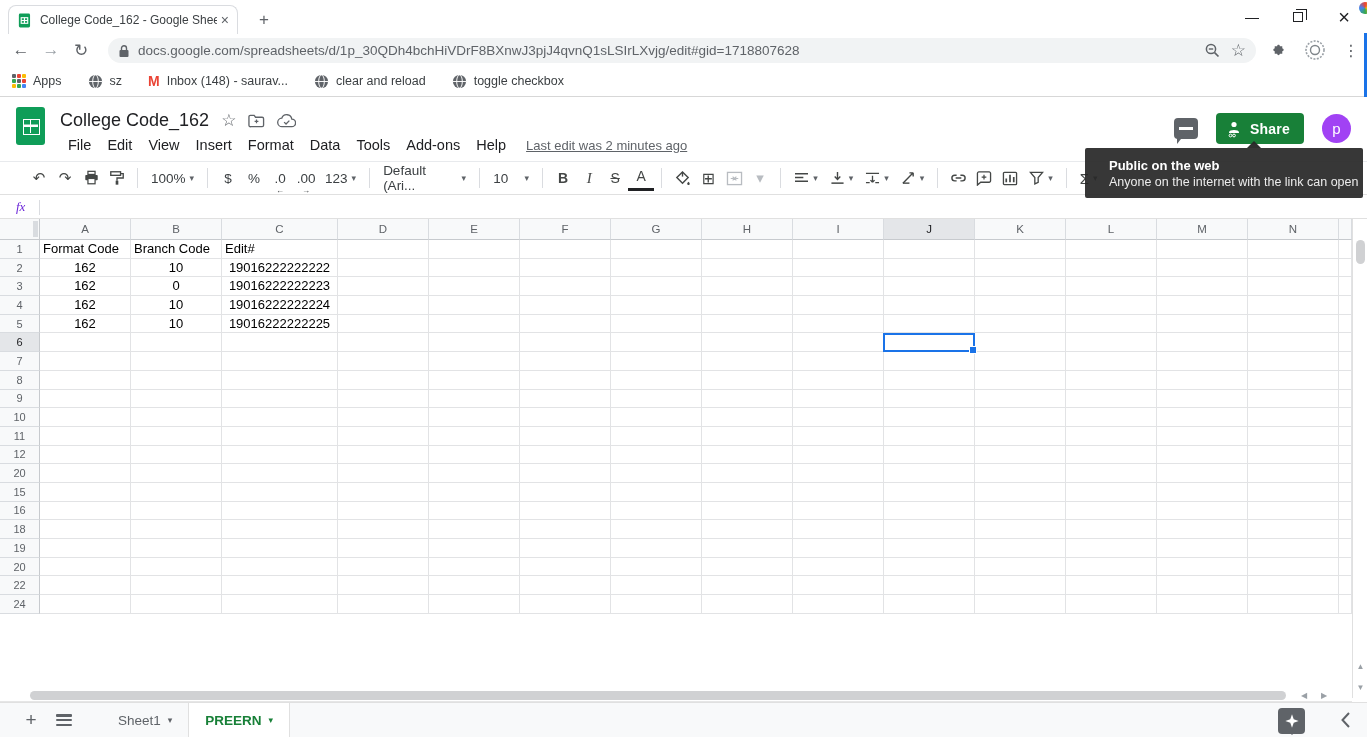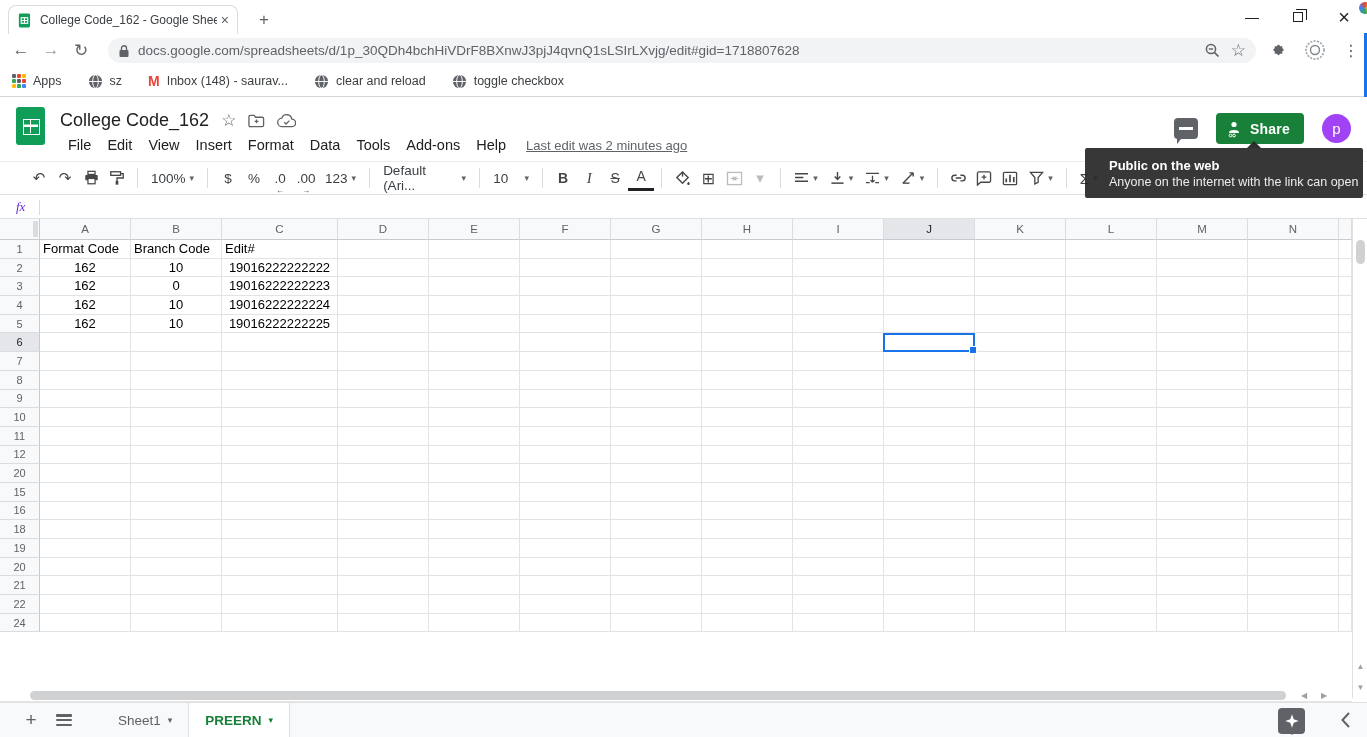--- a/index.html
+++ b/index.html
@@ -759,38 +759,20 @@
           <div class="gcell" style="width: 91px;"></div>
           <div class="gcell" style="width: 91px;"></div>
           <div class="gcell" style="width: 91px;"></div>
           <div class="gcell" style="width: 91px;"></div>
           <div class="gcell" style="width: 91px;"></div>
           <div class="gcell" style="width: 91px;"></div>
           <div class="gcell" style="width: 91px;"></div>
           <div class="gcell" style="width: 13px;"></div>
         </div>
         <div class="grow">
-          <div class="growhead">21</div>
-          <div class="gcell" style="width: 91px;"></div>
-          <div class="gcell" style="width: 91px;"></div>
-          <div class="gcell" style="width: 116px;"></div>
-          <div class="gcell" style="width: 91px;"></div>
-          <div class="gcell" style="width: 91px;"></div>
-          <div class="gcell" style="width: 91px;"></div>
-          <div class="gcell" style="width: 91px;"></div>
-          <div class="gcell" style="width: 91px;"></div>
-          <div class="gcell" style="width: 91px;"></div>
-          <div class="gcell" style="width: 91px;"></div>
-          <div class="gcell" style="width: 91px;"></div>
-          <div class="gcell" style="width: 91px;"></div>
-          <div class="gcell" style="width: 91px;"></div>
-          <div class="gcell" style="width: 91px;"></div>
-          <div class="gcell" style="width: 13px;"></div>
-        </div>
-        <div class="grow">
           <div class="growhead">22</div>
           <div class="gcell" style="width: 91px;"></div>
           <div class="gcell" style="width: 91px;"></div>
           <div class="gcell" style="width: 116px;"></div>
           <div class="gcell" style="width: 91px;"></div>
           <div class="gcell" style="width: 91px;"></div>
           <div class="gcell" style="width: 91px;"></div>
           <div class="gcell" style="width: 91px;"></div>
           <div class="gcell" style="width: 91px;"></div>
           <div class="gcell" style="width: 91px;"></div>

